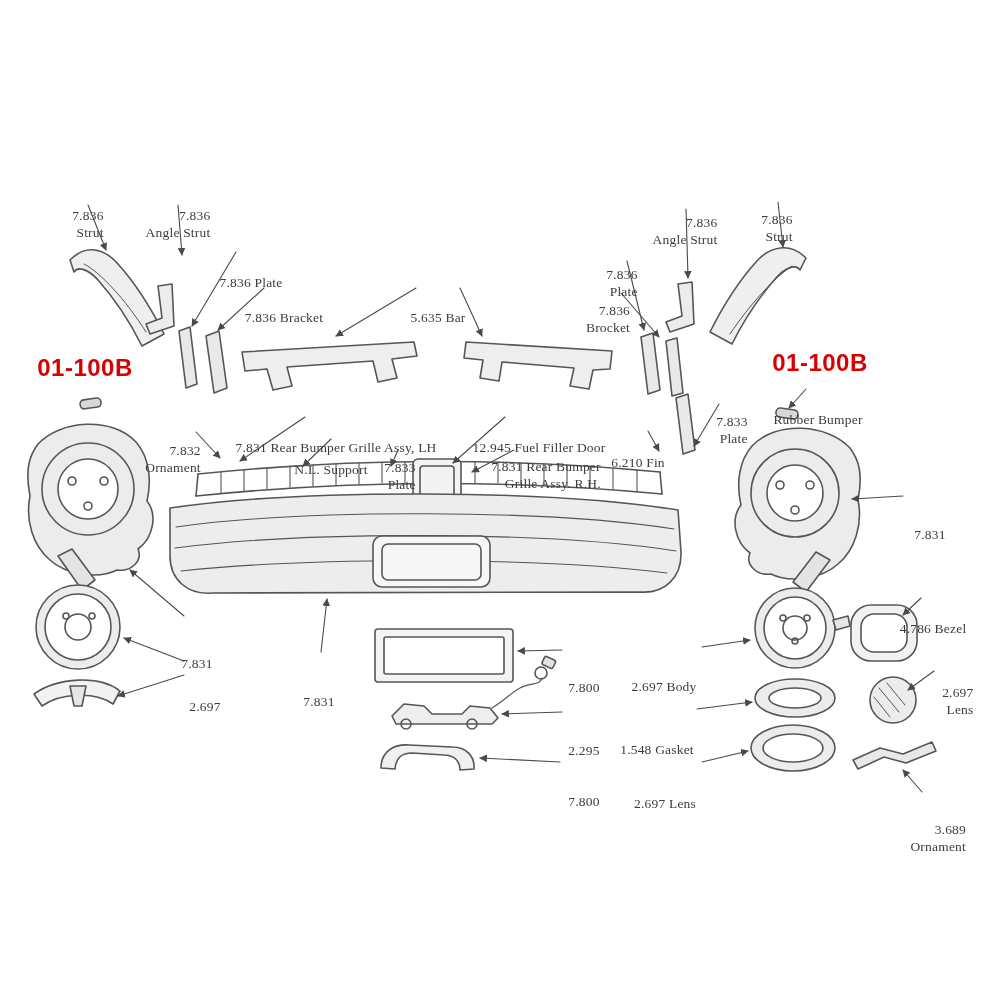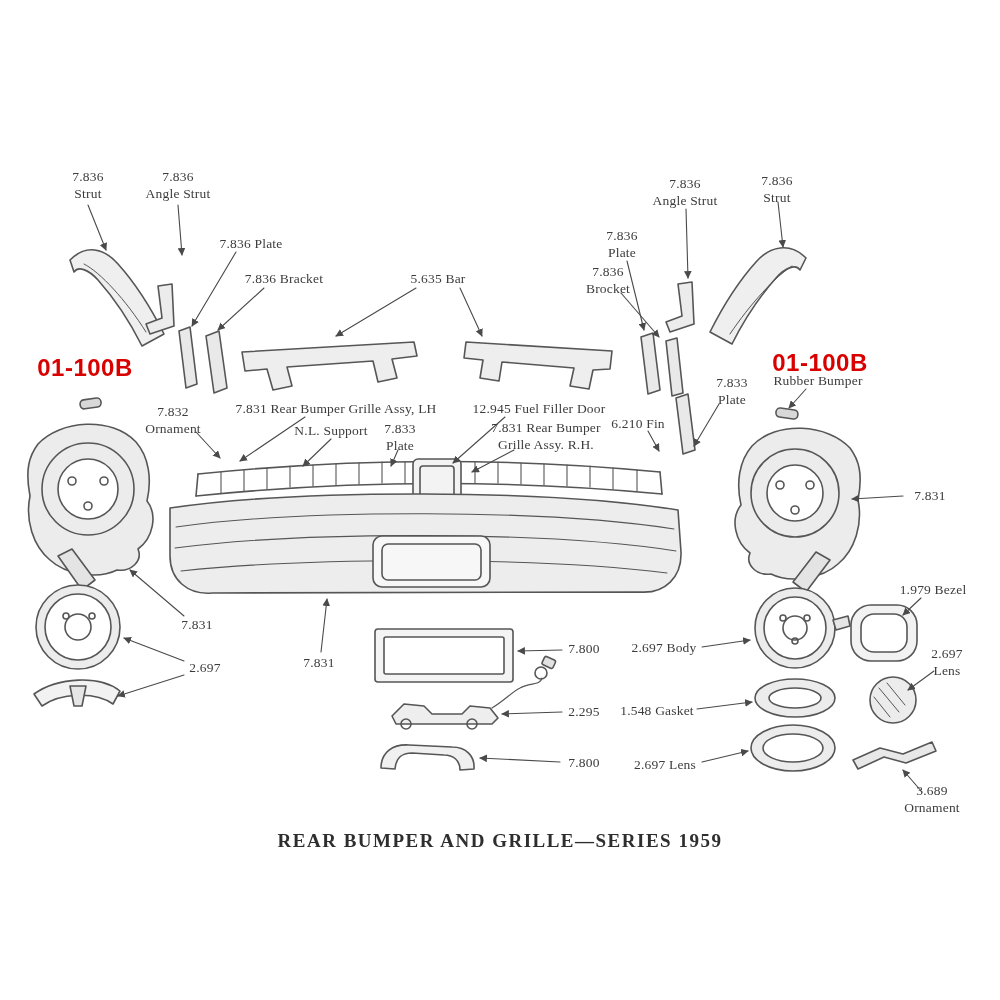--- a/index.html
+++ b/index.html
@@ -1,20 +1,20 @@
 <!DOCTYPE html>
 <html><head>
 <meta charset="utf-8">
 <style>
   html,body{margin:0;padding:0;background:#fff;}
   #page{position:relative;width:1000px;height:1000px;background:#fff;overflow:hidden;
         font-family:"Liberation Serif",serif;}
   #art{position:absolute;left:0;top:0;}
   .lbl{position:absolute;transform:translate(-50%,-50%);font-size:13.5px;color:#3c3c3c;
-       text-align:center;white-space:pre-line;line-height:1.25;letter-spacing:.2px;}
+       text-align:right;white-space:pre-line;line-height:1.25;letter-spacing:.2px;margin-top:39px;}
   .stamp{position:absolute;transform:translate(-50%,-50%);
          font-family:"Liberation Sans",sans-serif;font-weight:700;
          font-size:24px;letter-spacing:.5px;}
   .title{position:absolute;transform:translate(-50%,-50%);font-weight:700;font-size:19px;
          letter-spacing:1.5px;color:#2e2e2e;white-space:nowrap;}
 </style>
 </head>
 <body>
 
 <div id="page">
@@ -239,28 +239,27 @@
   <div class="lbl" style="left:400px;top:438px">7.833
 Plate</div>
   <div class="lbl" style="left:539px;top:409px">12.945 Fuel Filler Door</div>
   <div class="lbl" style="left:546px;top:437px">7.831 Rear Bumper
 Grille Assy. R.H.</div>
   <div class="lbl" style="left:638px;top:424px">6.210 Fin</div>
   <div class="lbl" style="left:930px;top:496px">7.831</div>
   <div class="lbl" style="left:197px;top:625px">7.831</div>
   <div class="lbl" style="left:205px;top:668px">2.697</div>
   <div class="lbl" style="left:319px;top:663px">7.831</div>
-  <div class="lbl" style="left:933px;top:590px">1.979 Bezel</div>
+  <div class="lbl" style="left:933px;top:590px">4.786 Bezel</div>
   <div class="lbl" style="left:584px;top:649px">7.800</div>
   <div class="lbl" style="left:664px;top:648px">2.697 Body</div>
   <div class="lbl" style="left:947px;top:663px">2.697 Lens</div>
   <div class="lbl" style="left:584px;top:712px">2.295</div>
   <div class="lbl" style="left:657px;top:711px">1.548 Gasket</div>
   <div class="lbl" style="left:584px;top:763px">7.800</div>
   <div class="lbl" style="left:665px;top:765px">2.697 Lens</div>
   <div class="lbl" style="left:932px;top:800px">3.689 Ornament</div>
 
   <div class="stamp" style="left: 85px; top: 368px; color: rgb(217, 0, 0);">01-100B</div>
   <div class="stamp" style="left: 820px; top: 363px; color: rgb(217, 0, 0);">01-100B</div>
 
-  <div class="title" style="left:500px;top:841px">REAR BUMPER AND GRILLE—SERIES 1959</div>
 
 </div>
 
 </body></html>

